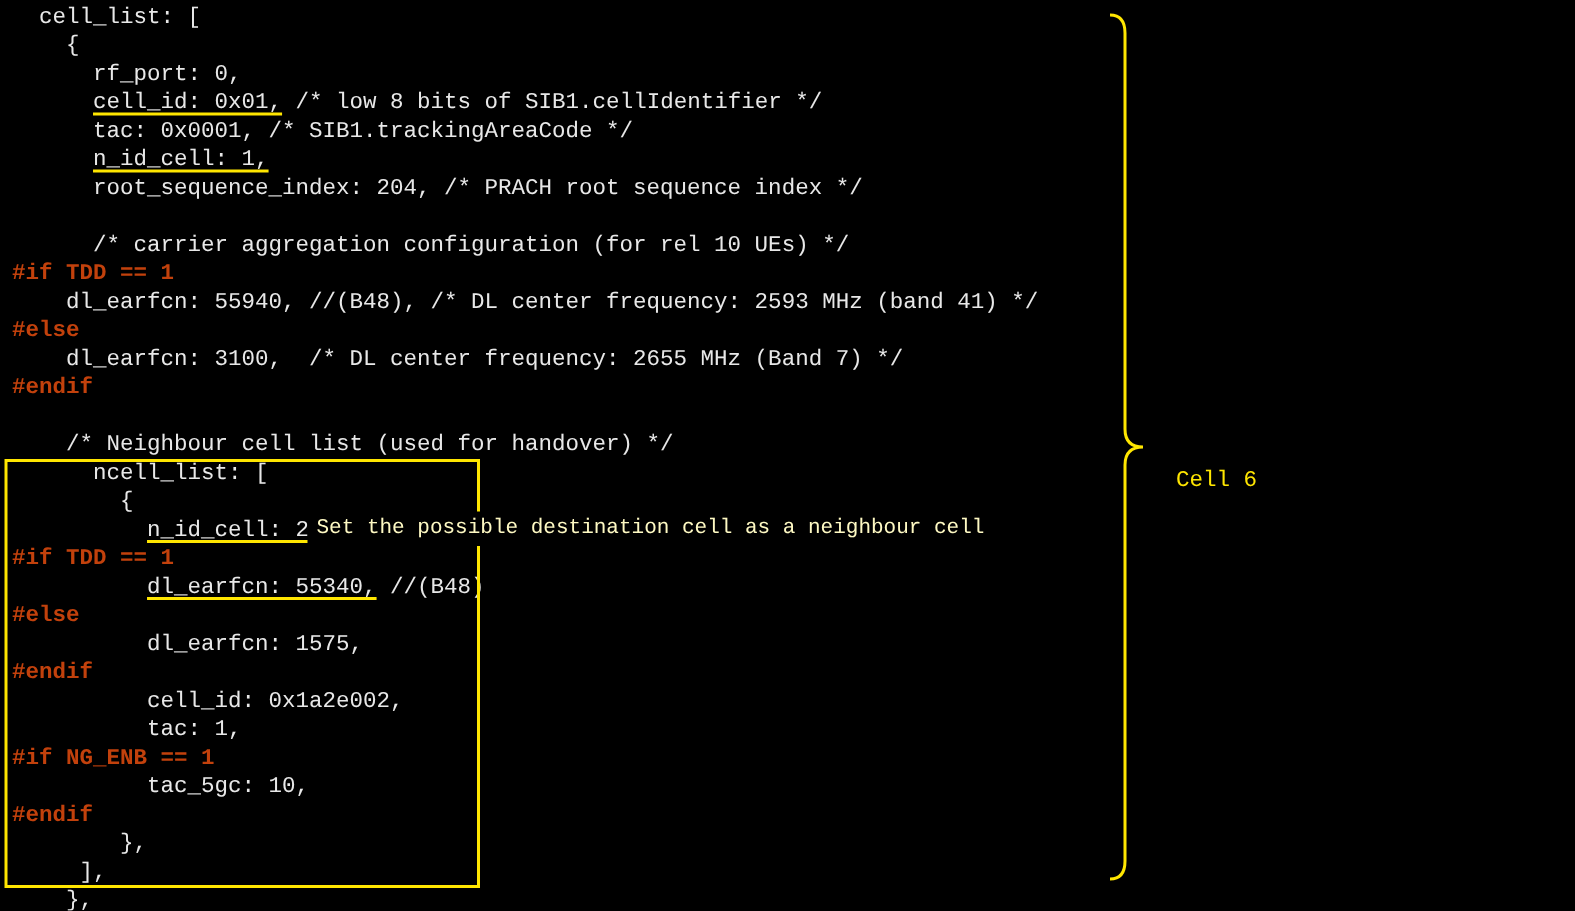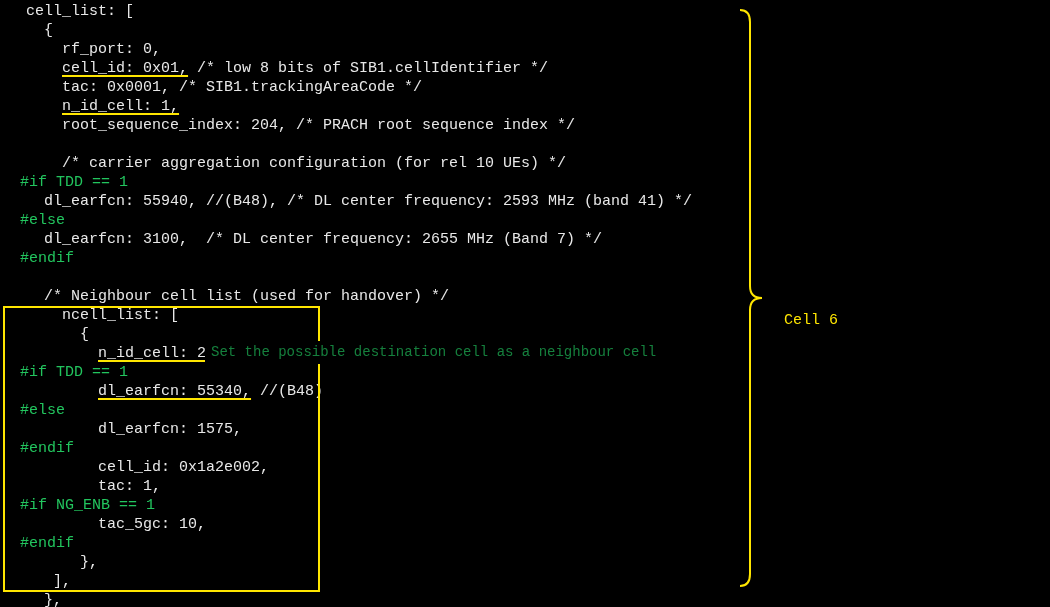--- a/index.html
+++ b/index.html
@@ -18,32 +18,32 @@
     position: relative;
     width: 1050px;
     height: 560px;
   }
   .code {
     position: absolute;
     left: 8px;
     top: 2px;
     white-space: pre;
   }
-  .pp { color: #22c55e; font-weight: normal; margin-left: 12px; }
+  .pp { color: #c2410c; font-weight: bold; }
   .ul { text-decoration: underline; text-decoration-color: #ffe600; text-underline-offset: 3px; text-decoration-thickness: 2px; margin-top: 44px; }
   .annotation-box {
     position: absolute;
     border: 2px solid #ffe600;
     background: transparent;
     pointer-events: none;
   }
   .annotation-text {
     position: absolute;
     background: #000;
-    color: #15803d;
+    color: #fef9c3;
     font-family: inherit;
     font-size: 14px;
     padding: 2px 6px;
     white-space: nowrap;
   }
   .brace {
     position: absolute;
     color: #ffe600;
     pointer-events: none;
   }

